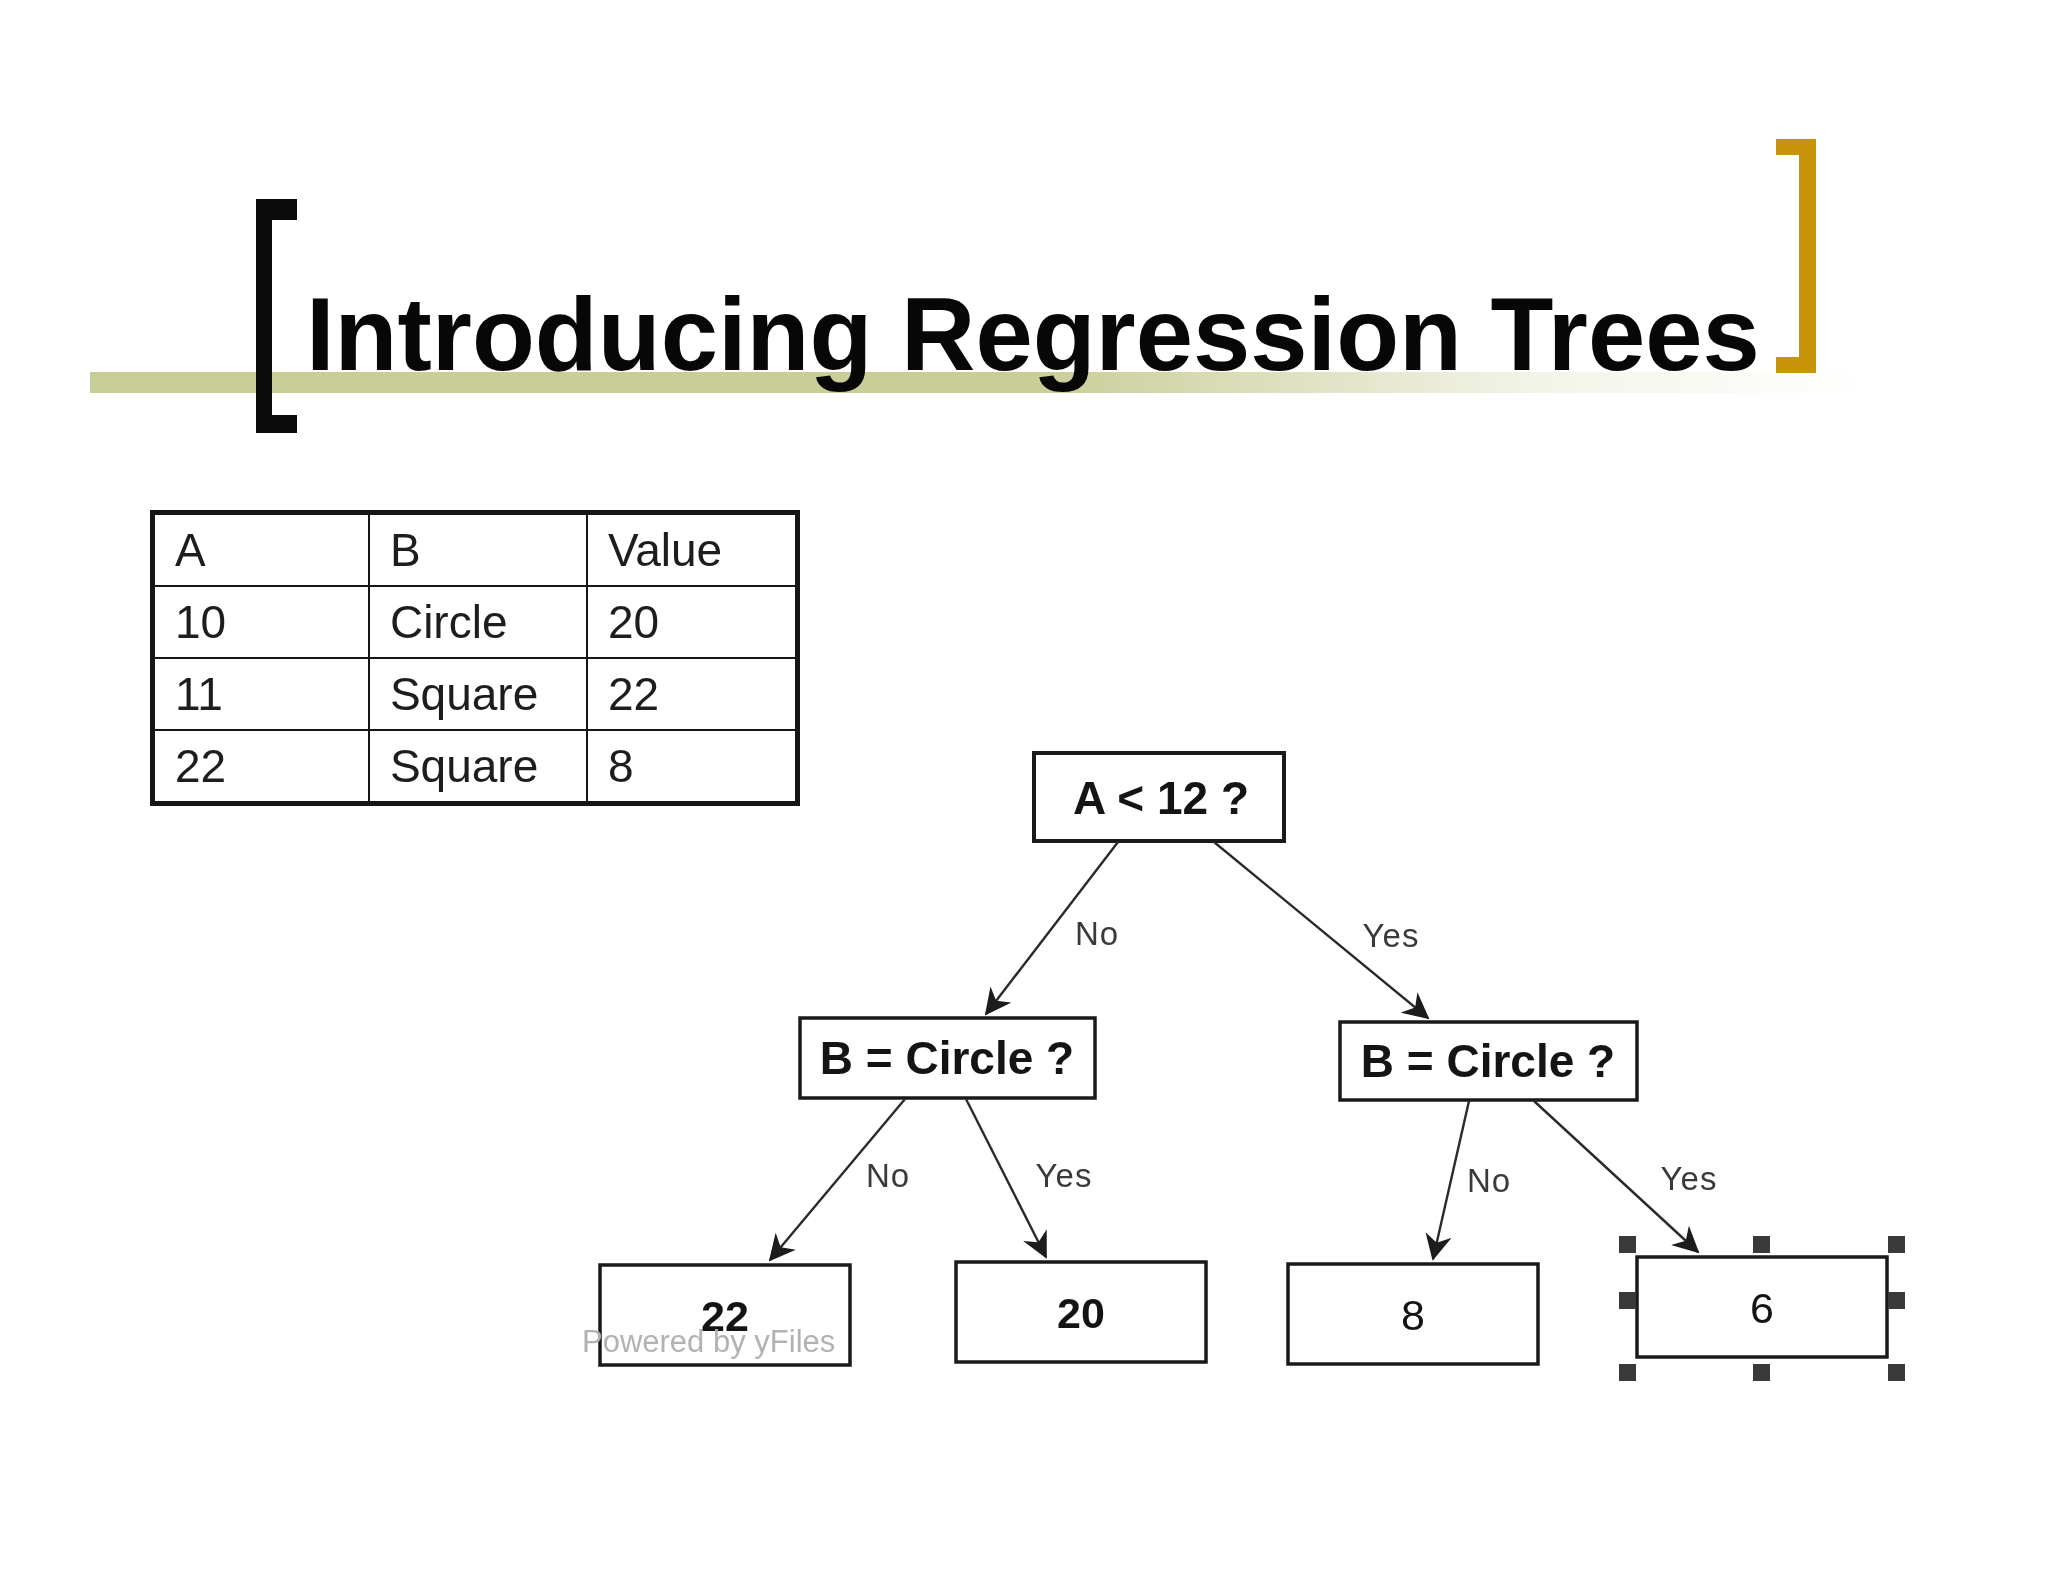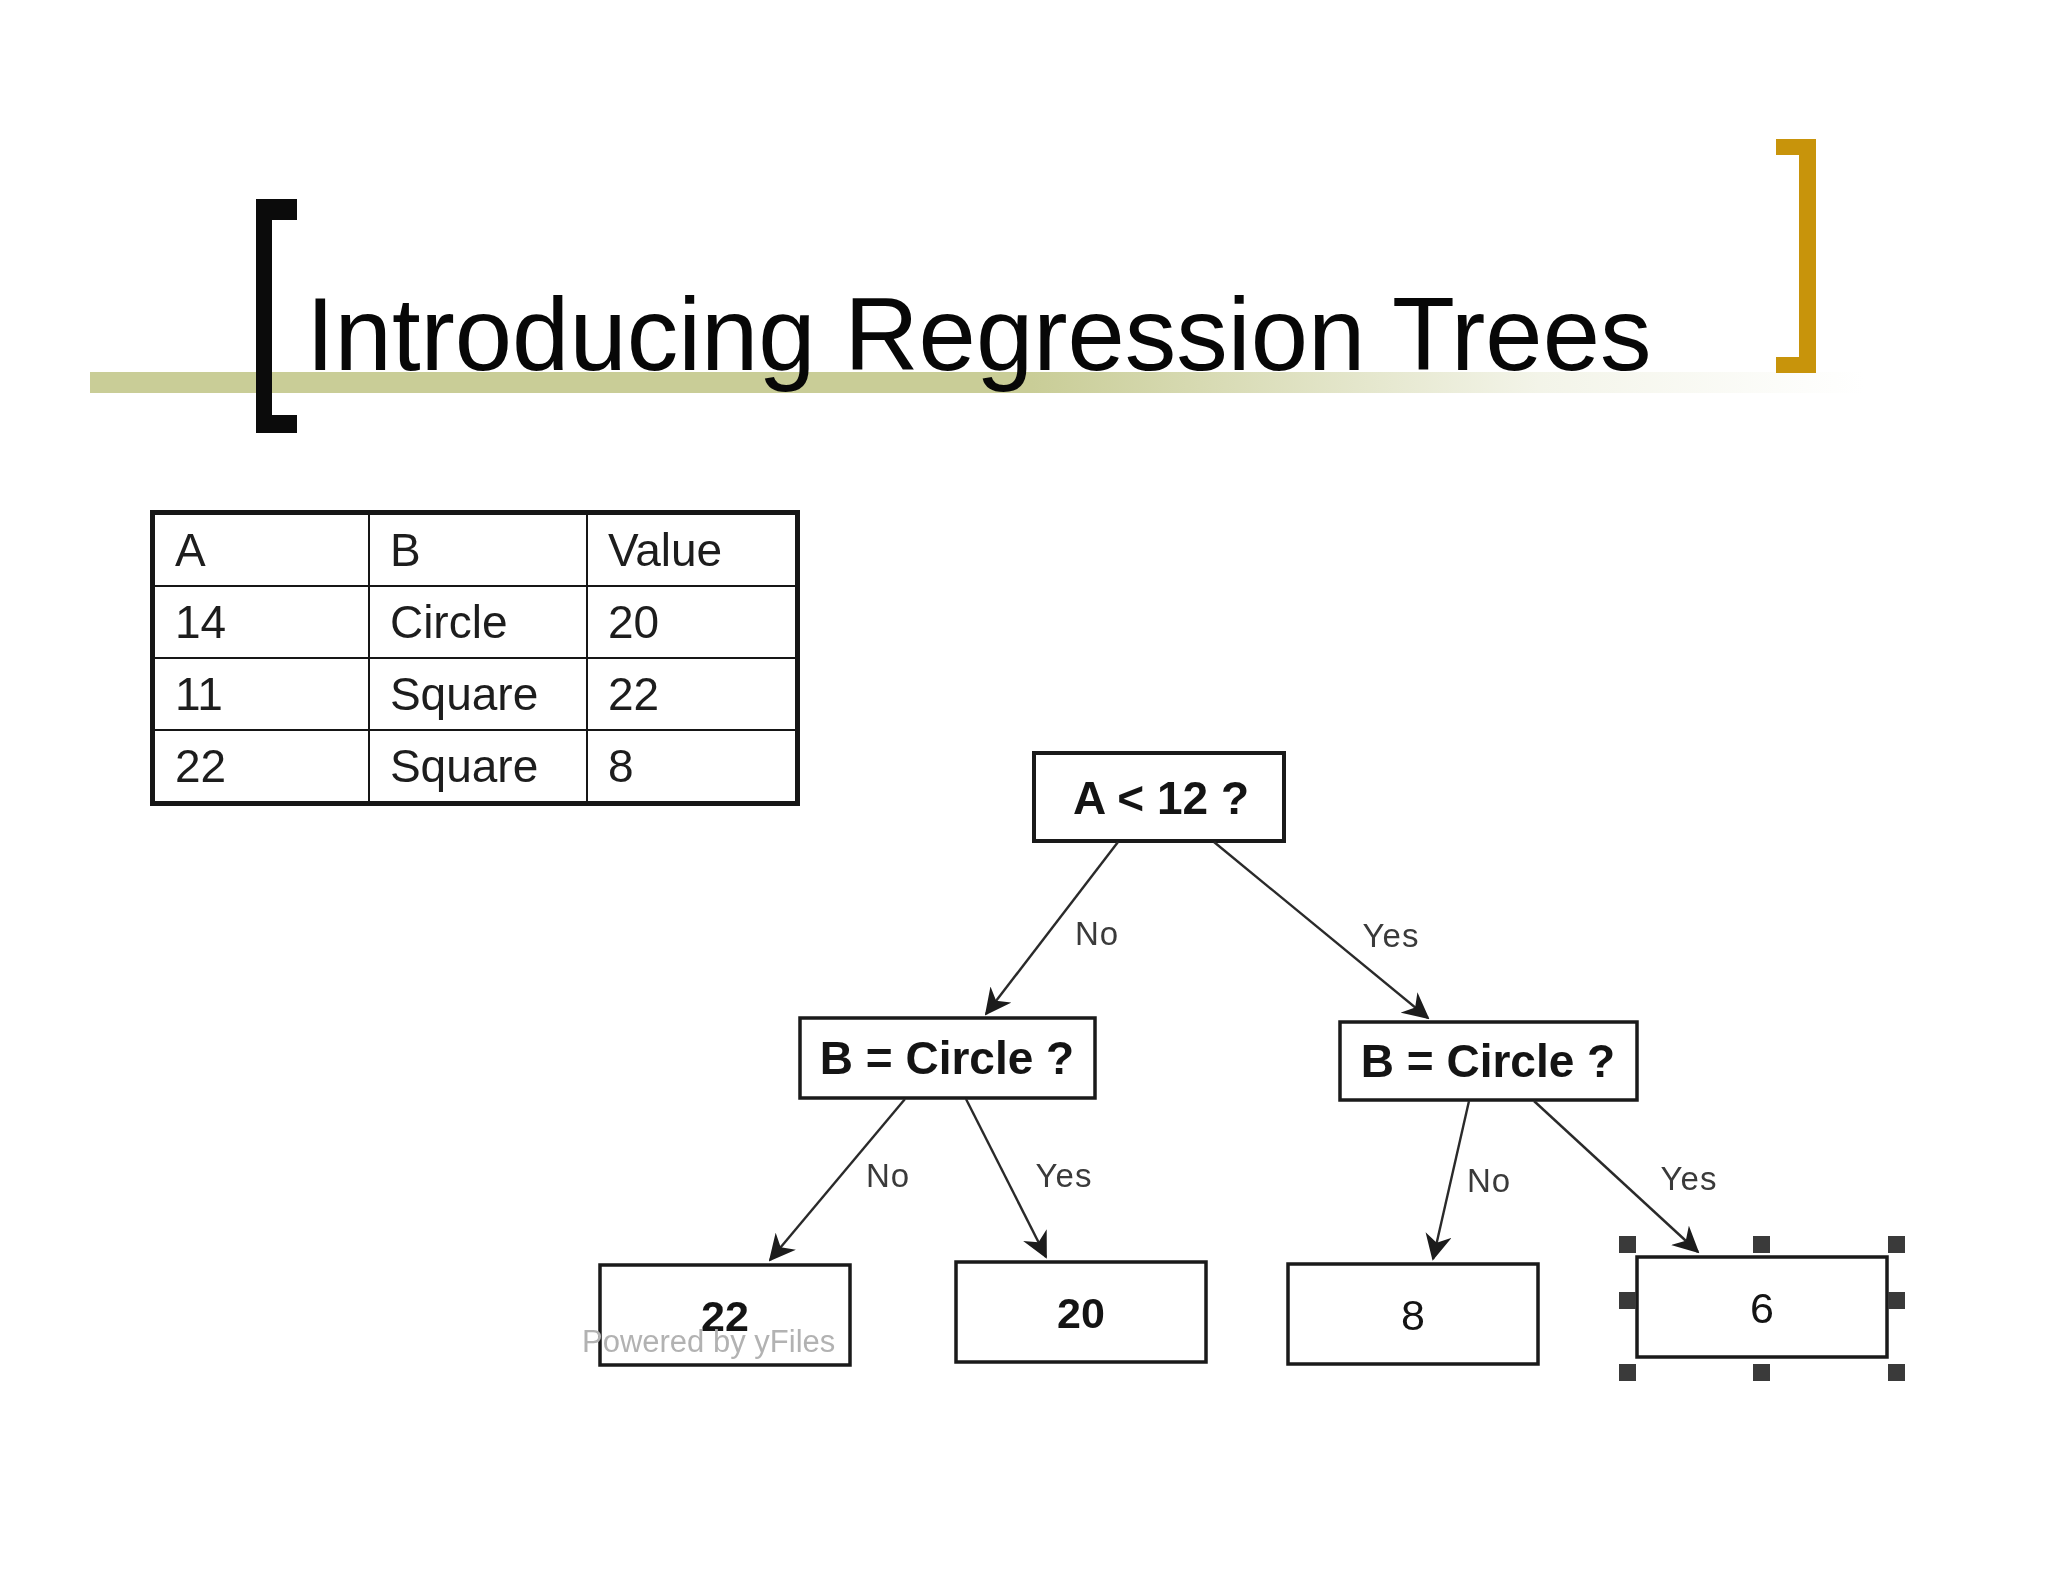--- a/index.html
+++ b/index.html
@@ -18,21 +18,21 @@
     border-left:16px solid #0b0b0b;border-top:21px solid #0b0b0b;border-bottom:18px solid #0b0b0b;
     z-index:3;
   }
   .bracket-right{
     position:absolute;left:1776px;top:139px;width:40px;height:234px;box-sizing:border-box;
     border-right:17px solid #c8940b;border-top:16px solid #c8940b;border-bottom:16px solid #c8940b;
     z-index:3;
   }
   .slide-title{
     position:absolute;left:306px;top:283px;margin:0;z-index:2;
-    font-size:103px;font-weight:400;line-height:1;color:#070707;white-space:nowrap;
+    font-size:103px;font-weight:700;line-height:1;color:#070707;white-space:nowrap;
     letter-spacing:0px;
   }
   
   .data-table-wrap{position:absolute;left:150px;top:510px;z-index:2;}
   table.data-table{
     border-collapse:collapse;border:5px solid #161616;background:#fff;
     width:650px;table-layout:fixed;
   }
   table.data-table td{
     border:2.5px solid #161616;height:70px;padding:0 0 0 20px;
@@ -61,21 +61,21 @@
 
 <div class="data-table-wrap">
   <table class="data-table">
     <tbody>
       <tr>
         <td class="col-a">A</td>
         <td class="col-b">B</td>
         <td class="col-v">Value</td>
       </tr>
       <tr>
-        <td>14</td>
+        <td>10</td>
         <td>Circle</td>
         <td>20</td>
       </tr>
       <tr>
         <td>11</td>
         <td>Square</td>
         <td>22</td>
       </tr>
       <tr>
         <td>22</td>

